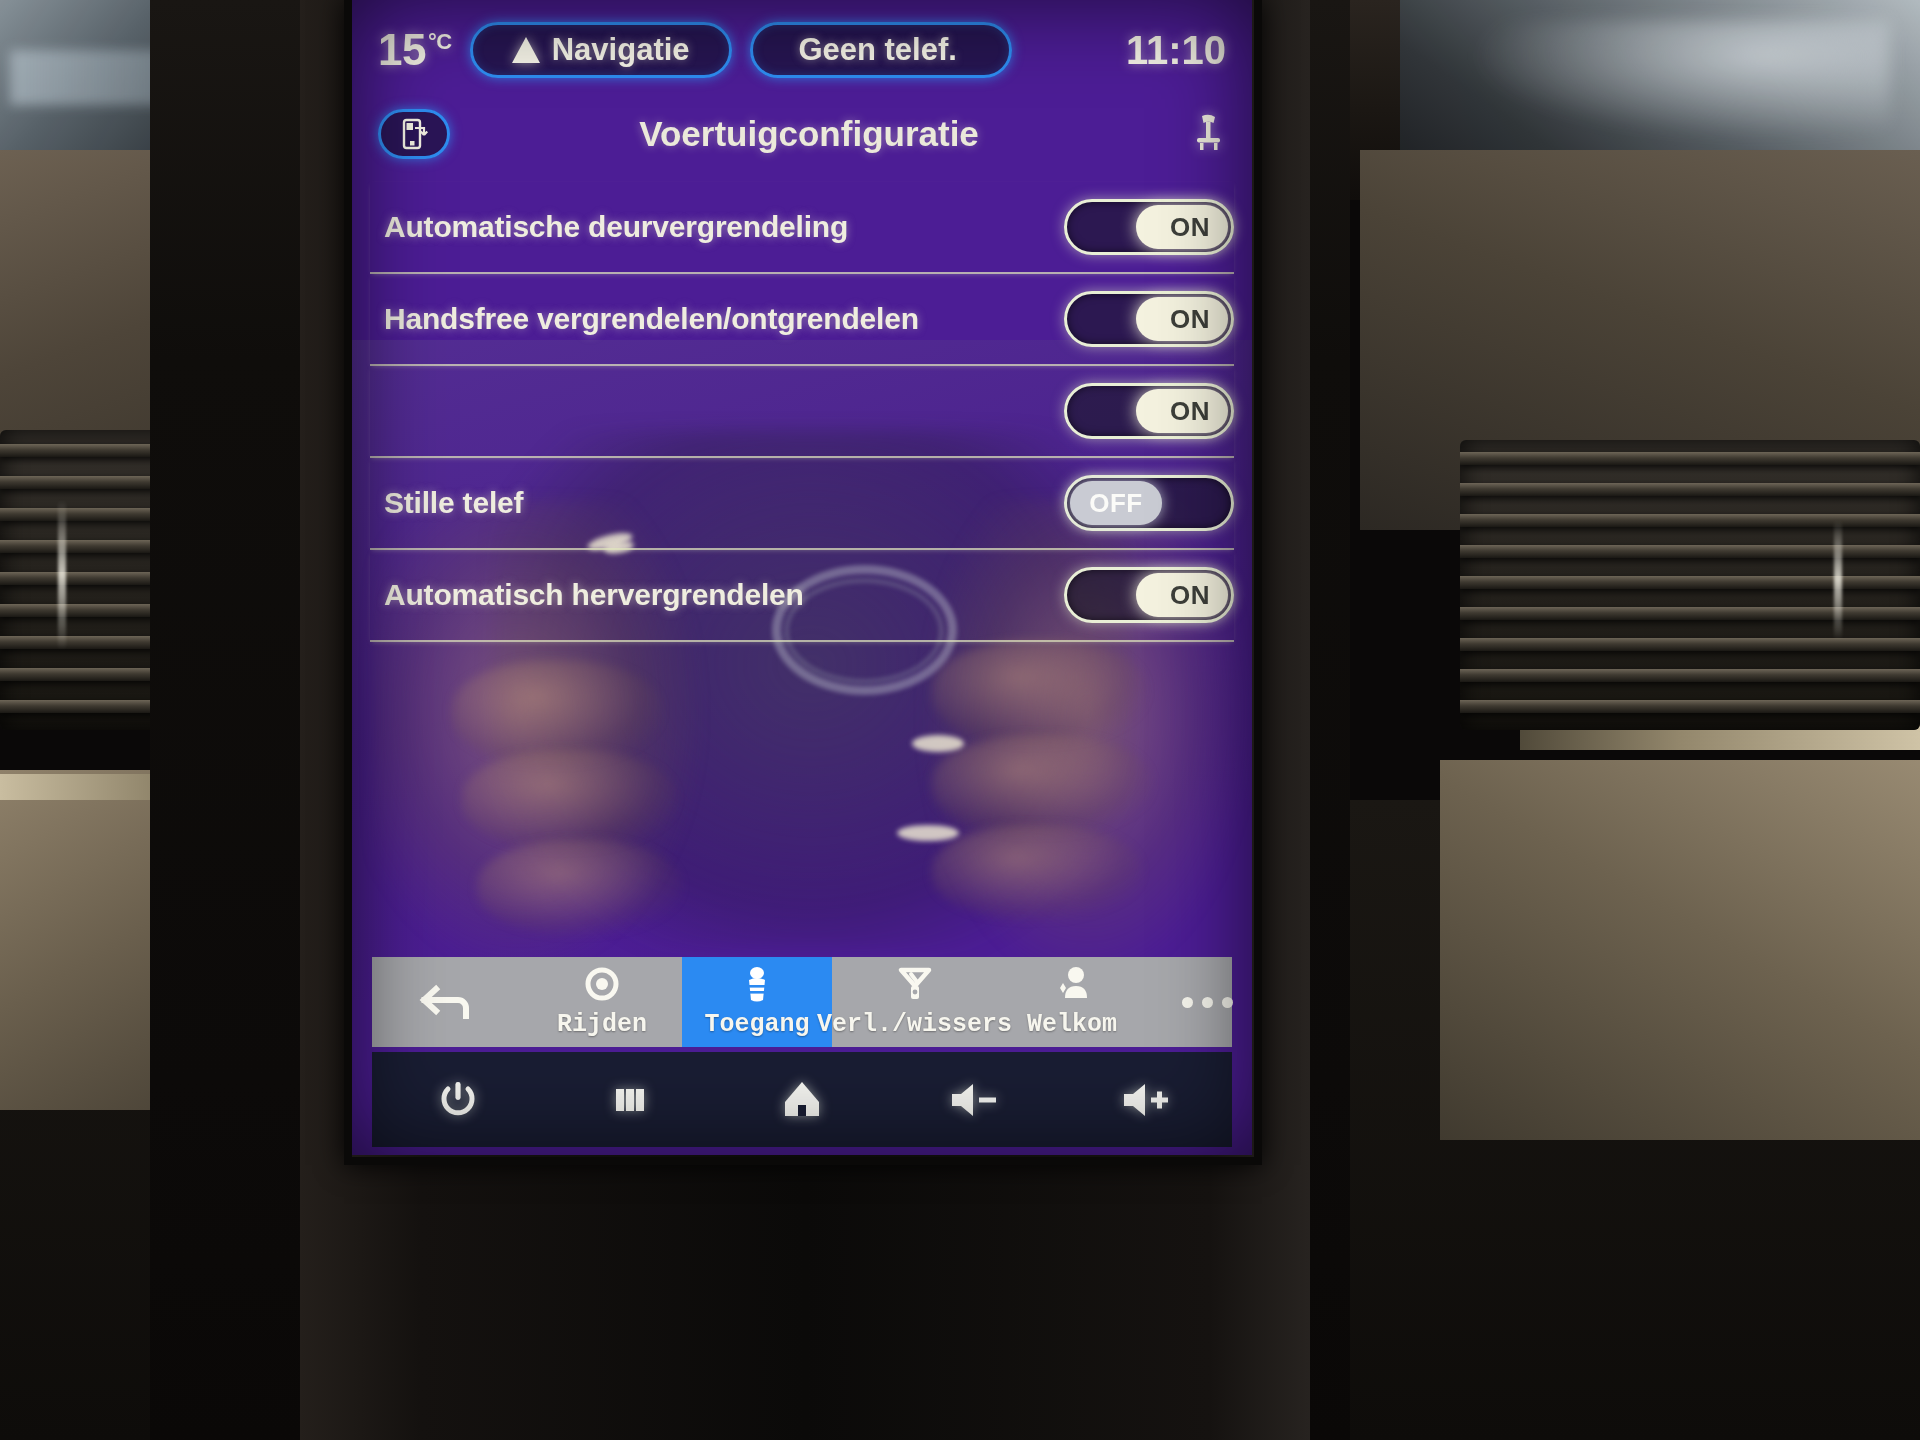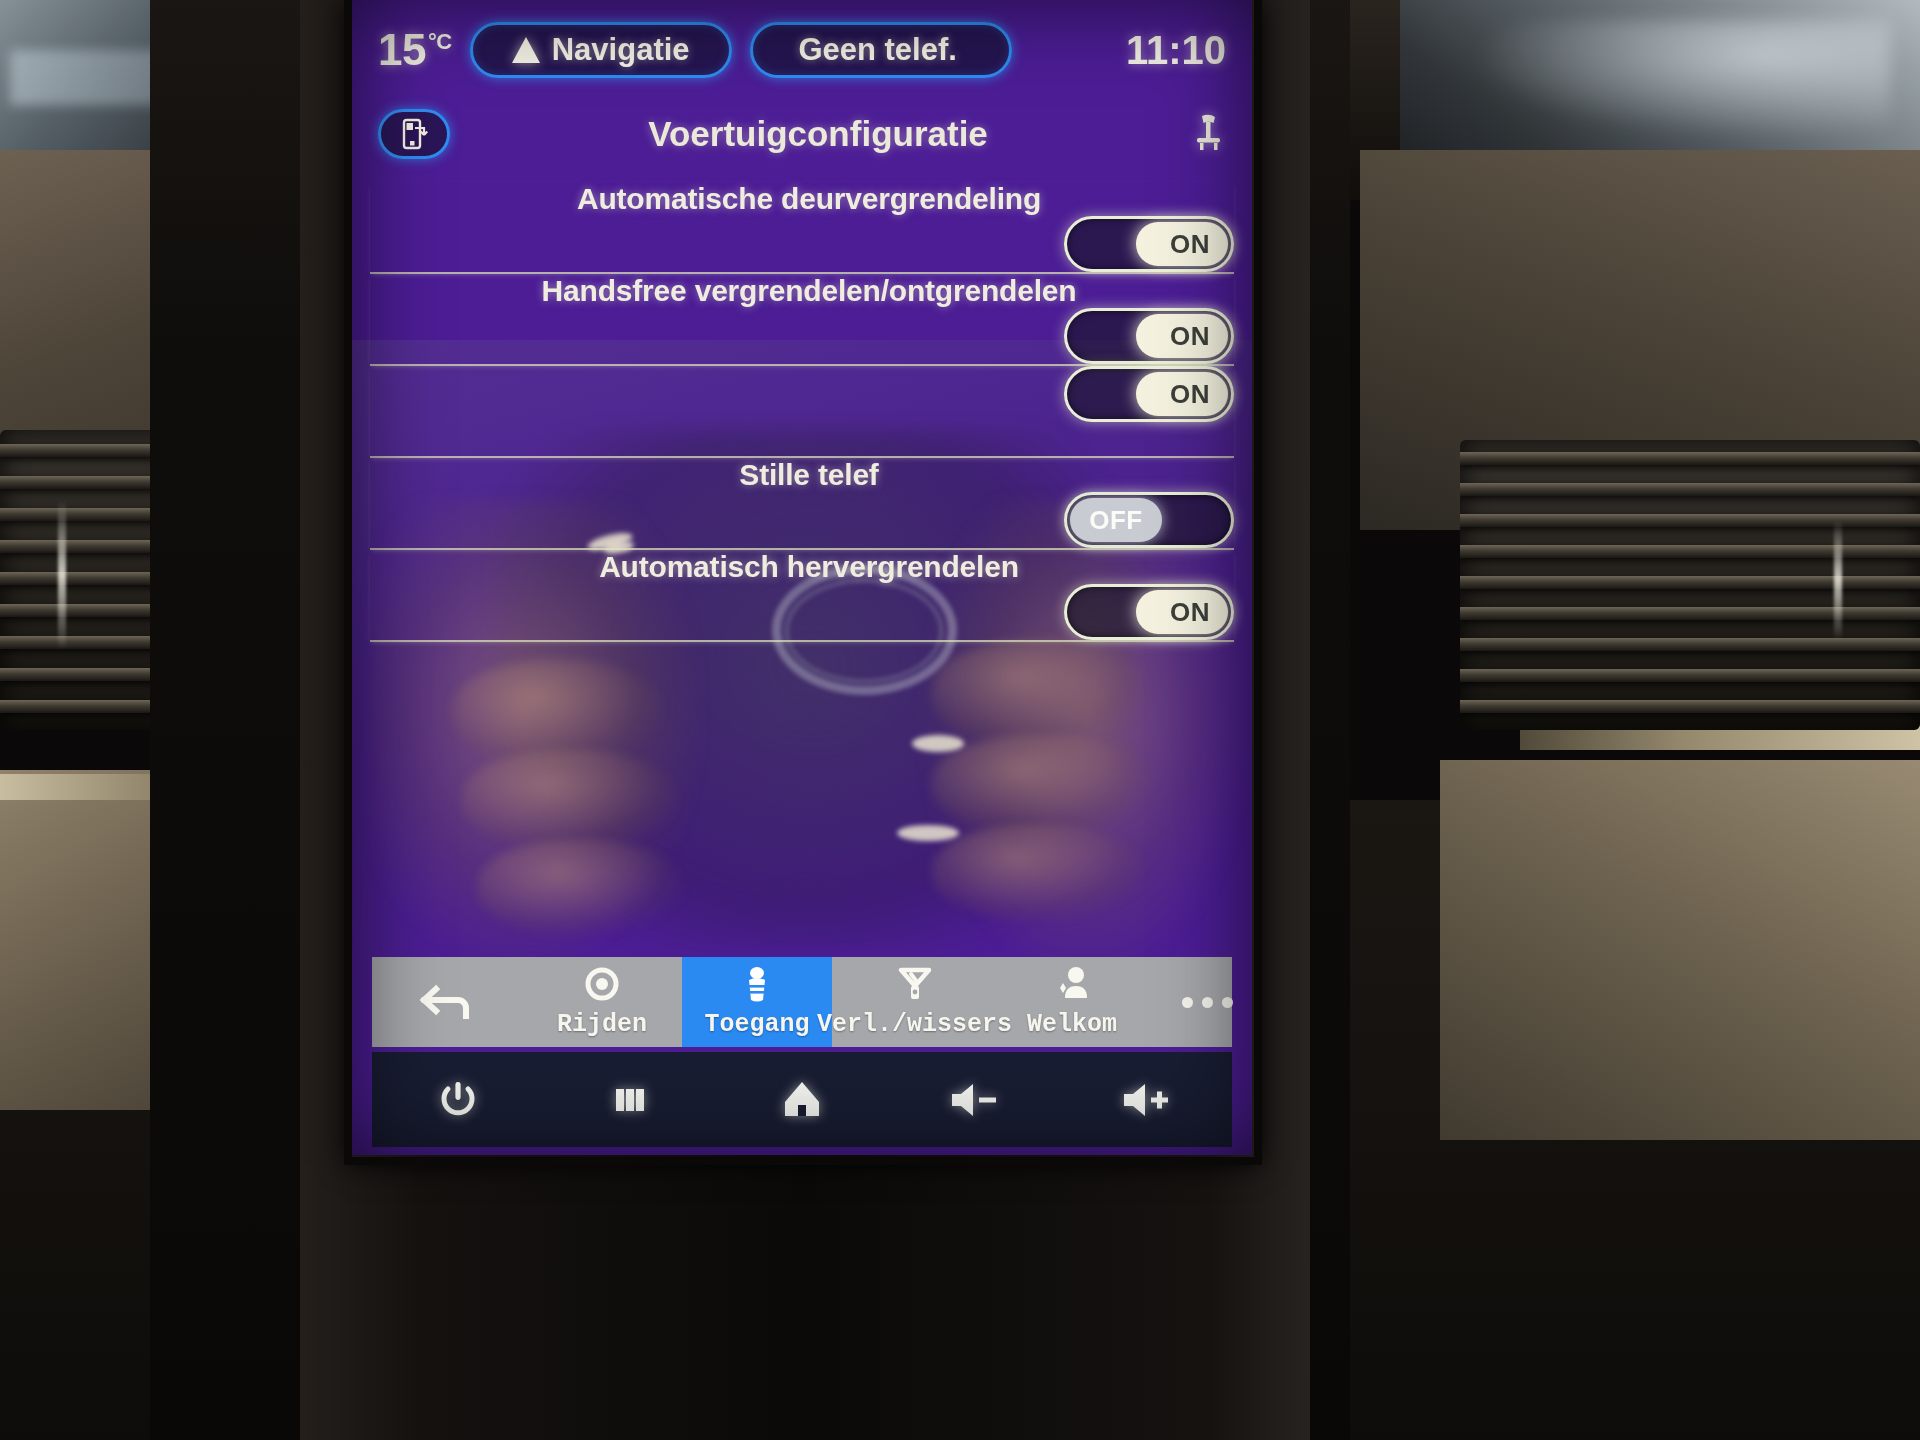--- a/index.html
+++ b/index.html
@@ -170,34 +170,33 @@
     position:absolute; left:0; top:98px; width:900px; height:72px;
     display:flex; align-items:center; padding:0 26px; z-index:6;
   }
   .phonelink-btn {
     width:72px; height:50px; border-radius:25px;
     border:3px solid #2e8cf0; box-shadow:0 0 12px rgba(46,140,240,.8);
     background:rgba(8,14,26,.5);
     display:flex; align-items:center; justify-content:center;
   }
   .page-title {
-    position:absolute; left:16px; width:900px; text-align:center;
+    position:absolute; left:7px; width:900px; text-align:center;
     color:#ebe9da; font-size:35px; font-weight:600;
     text-shadow:0 0 10px rgba(230,230,205,.45); pointer-events:none;
   }
   .seat-icon { margin-left:auto; z-index:2; }
 
   
   .rows { position:absolute; left:0; top:182px; width:900px; z-index:5; }
   .row {
     position:relative; height:92px; margin:0 18px;
     display:flex; align-items:center;
     border-bottom:2px solid rgba(226,232,190,.72);
     box-shadow:0 2px 5px -2px rgba(226,232,190,.35);
-    flex-direction:column;
   }
   .row-label {
     color:#efeddf; font-size:30px; font-weight:600; letter-spacing:-.2px;
     text-shadow:0 0 9px rgba(235,235,210,.5); white-space:nowrap;
     padding-left:14px;
   }
   .toggle {
     margin-left:auto; position:relative; width:170px; height:56px;
     border-radius:28px; border:3px solid #e9efd6;
     background:rgba(18,20,26,.55);

